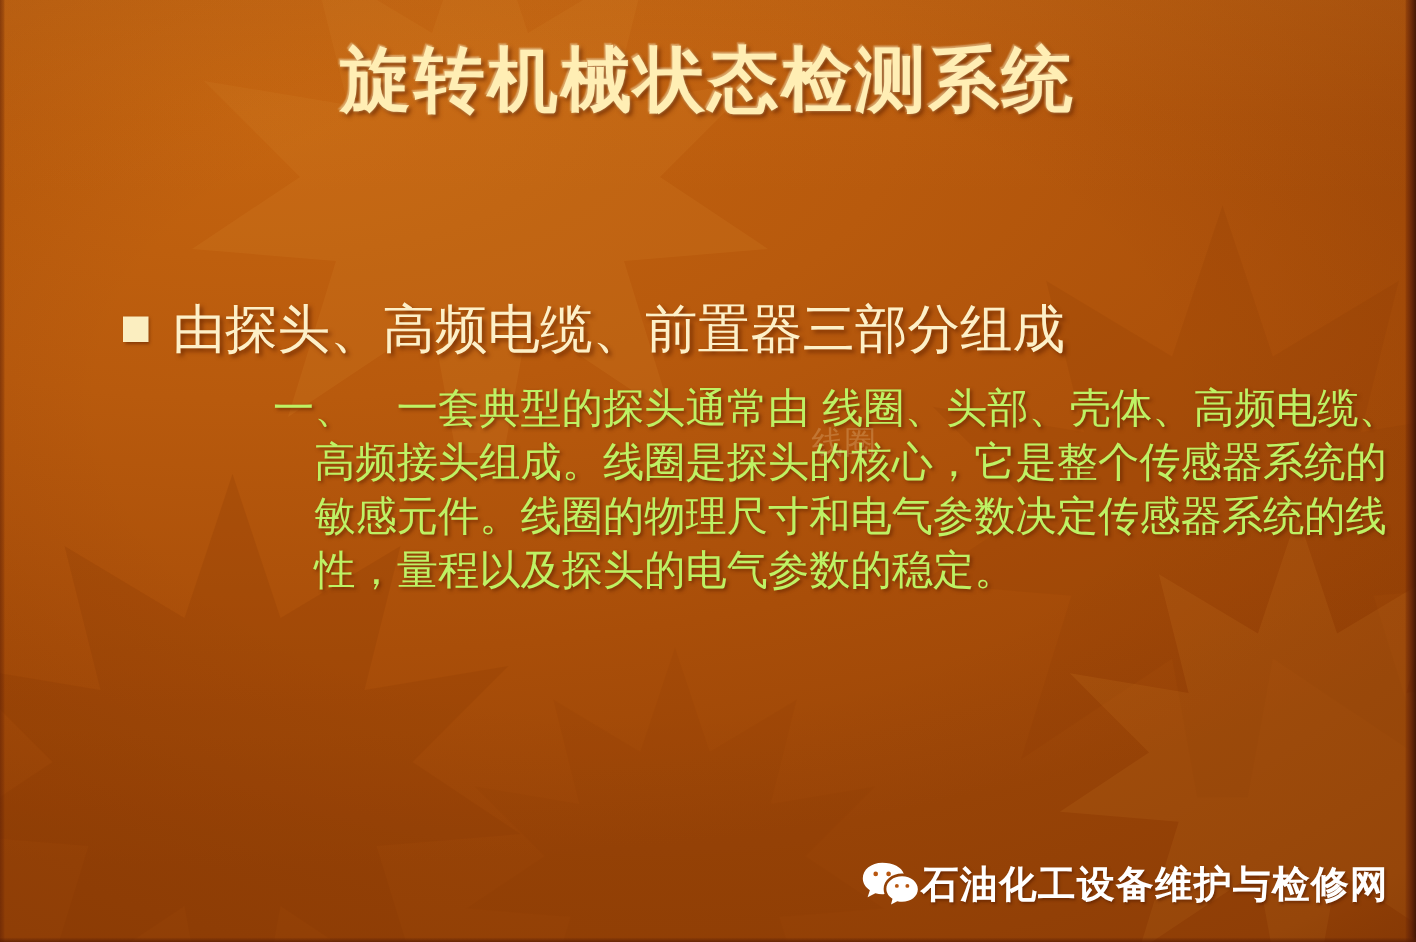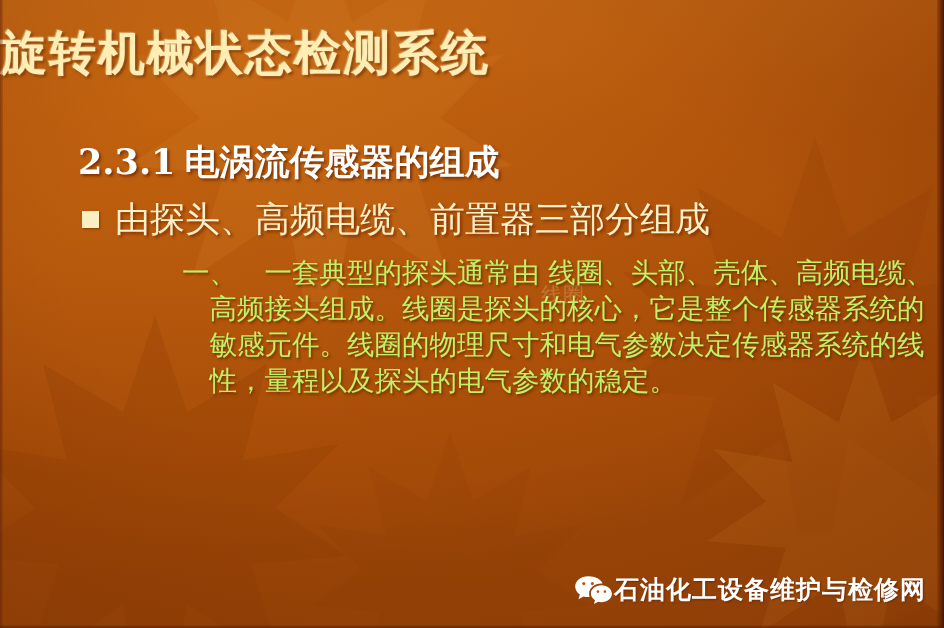--- a/index.html
+++ b/index.html
@@ -68,20 +68,21 @@
   .content {
     position: absolute;
     inset: 0;
   }
 
   .slide-title {
     position: absolute;
     top: 22px;
     left: 0;
     width: 944px;
+    text-align: center;
     font-size: 47px;
     font-weight: bold;
     letter-spacing: 2px;
     color: #ffeeb4;
     font-family: "DejaVu Serif", "Liberation Serif", serif;
     text-shadow:
       0 0 2px rgba(255,240,190,0.55),
       2px 2px 3px rgba(110,40,0,0.75),
       -1px -1px 1px rgba(255,255,220,0.35);
     white-space: nowrap;
@@ -151,21 +152,21 @@
     letter-spacing: 1px;
     pointer-events: none;
   }
 
   
   .footer {
     position: absolute;
     right: 18px;
     bottom: 22px;
     display: flex;
-    align-items: flex-end;
+    align-items: flex-start;
   }
   .wechat-icon {
     width: 40px;
     height: 32px;
     position: relative;
     flex: 0 0 auto;
   }
   .footer-text {
     font-size: 25px;
     font-weight: bold;
@@ -216,23 +217,20 @@
     </div>
   </div>
 
   <div class="top-glow"></div>
   <div class="bg-vignette"></div>
 
   <div class="content">
 
     <div class="slide-title">旋转机械状态检测系统</div>
 
-    <div class="heading">
-      <span class="num">2.3.1</span><span>电涡流传感器的组成</span>
-    </div>
 
     <div class="bullet-line">
       <span class="bullet-square"></span>
       <span class="bullet-text">由探头、高频电缆、前置器三部分组成</span>
     </div>
 
     <div class="para para-1">
       <span class="hang">一、　一套典型的探头通常由 线圈、头部、壳体、高频电缆、高频接头组成。线圈是探头的核心，它是整个传感器系统的敏感元件。线圈的物理尺寸和电气参数决定传感器系统的线性，量程以及探头的电气参数的稳定。</span>
     </div>
 

